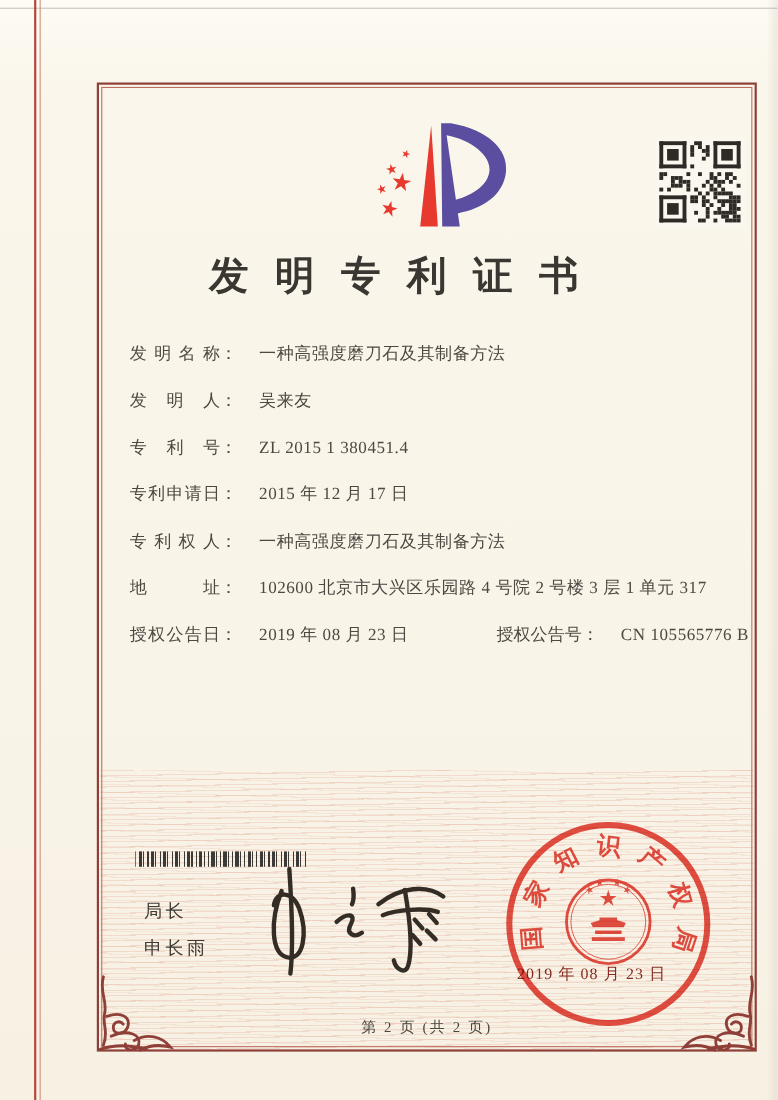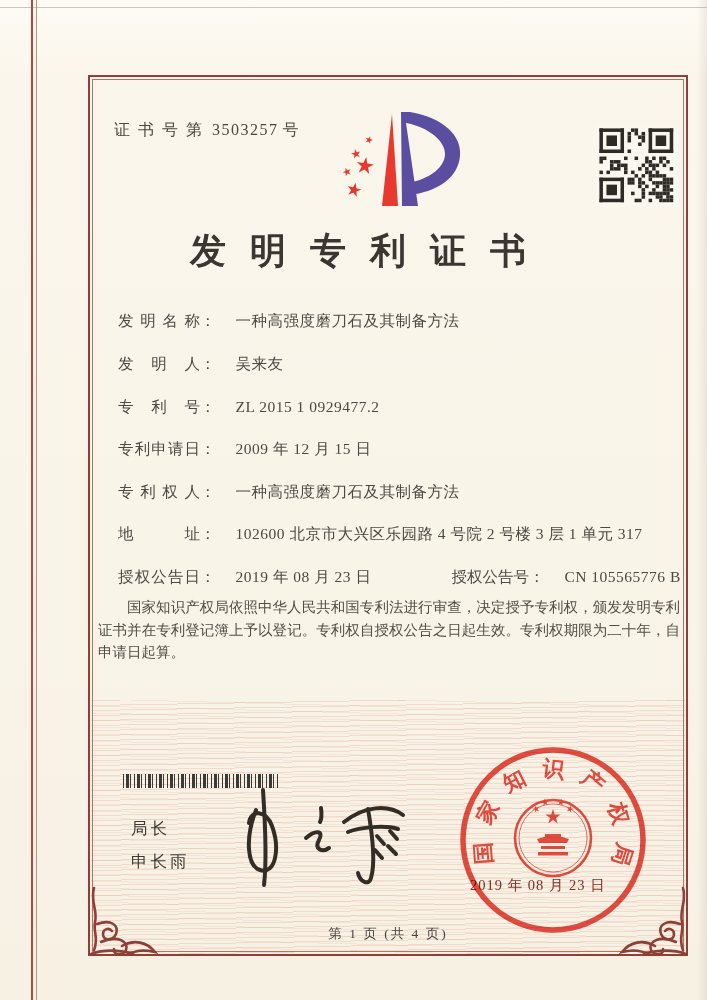--- a/index.html
+++ b/index.html
@@ -89,23 +89,20 @@
 <div class="scan">
 
   <div class="top-scan-line"></div>
   <div class="binding-line-outer"></div>
   <div class="binding-line-inner"></div>
   <div class="right-edge-shade"></div>
 
   <div class="frame"></div>
   <div class="waves"></div>
 
-  <div class="cert-no">
-    <span class="pre">证书号第</span><span class="num">3503257</span><span class="suf">号</span>
-  </div>
 
   <svg class="logo" viewBox="0 0 152 114">
     <defs>
       <path id="star5" d="M0,-1 L0.224,-0.309 L0.951,-0.309 L0.363,0.118 L0.588,0.809 L0,0.382 L-0.588,0.809 L-0.363,0.118 L-0.951,-0.309 L-0.224,-0.309 Z"></path>
     </defs>
     <path d="M54,8 L44,100 L60,100 Z" fill="#e8392e"></path>
     <path d="M63,6 L72,6 C106,12 124,30 122,50 C120,72 100,84 78,88 L75,76 C94,71 106,61 107,49 C108,35 90,21 68,17 L80,100 L64,100 Z" fill="#5b4ea0"></path>
     <use href="#star5" transform="translate(31,34) scale(4) rotate(18)" fill="#e8392e"></use>
     <use href="#star5" transform="translate(18,48) scale(5) rotate(-12)" fill="#e8392e"></use>
     <use href="#star5" transform="translate(27,60) scale(9) rotate(8)" fill="#e8392e"></use>
@@ -241,37 +238,36 @@
 
   <div class="title">发明专利证书</div>
 
   <div class="field-row" style="top:311px">
     <span class="flabel">发明名称</span><span>：</span><span class="fvalue">一种高强度磨刀石及其制备方法</span>
   </div>
   <div class="field-row" style="top:354px">
     <span class="flabel">发明人</span><span>：</span><span class="fvalue">吴来友</span>
   </div>
   <div class="field-row" style="top:397px">
-    <span class="flabel">专利号</span><span>：</span><span class="fvalue">ZL 2015 1 0929477.2</span>
+    <span class="flabel">专利号</span><span>：</span><span class="fvalue">ZL 2015 1 380451.4</span>
   </div>
   <div class="field-row" style="top:439px">
-    <span class="flabel">专利申请日</span><span>：</span><span class="fvalue">2009 年 12 月 15 日</span>
+    <span class="flabel">专利申请日</span><span>：</span><span class="fvalue">2015 年 12 月 17 日</span>
   </div>
   <div class="field-row" style="top:482px">
     <span class="flabel">专利权人</span><span>：</span><span class="fvalue">一种高强度磨刀石及其制备方法</span>
   </div>
   <div class="field-row" style="top:524px">
     <span class="flabel">地址</span><span>：</span><span class="fvalue">102600 北京市大兴区乐园路 4 号院 2 号楼 3 层 1 单元 317</span>
   </div>
   <div class="field-row" style="top:567px">
     <span class="flabel">授权公告日</span><span>：</span><span class="fvalue">2019 年 08 月 23 日</span><span class="grant-no">授权公告号</span><span>：</span><span class="fvalue">CN 105565776 B</span>
   </div>
 
   <div class="paras">
-    <p>国家知识产权局依照中华人民共和国专利法进行审查，决定授予专利权，颁发发明专利证书并在专利登记簿上予以登记。专利权自授权公告之日起生效。专利权期限为二十年，自申请日起算。</p>
   </div>
 
   <div class="barcode"></div>
 
   <div class="signer t1">局长</div>
   <div class="signer t2">申长雨</div>
 
   <svg class="signature" viewBox="0 0 184 112">
     <g fill="none" stroke="#332d26" stroke-width="4" stroke-linecap="round" stroke-linejoin="round">
       <path d="M30,32 C19,60 21,88 34,92 C50,97 54,70 46,48 C40,32 25,31 23,45"></path>
@@ -319,15 +315,15 @@
   <svg class="flourish br" viewBox="0 0 74 70">
     <g fill="none" stroke="#8e3f38" stroke-width="2.6" stroke-linecap="round">
       <path d="M5,2 C1,16 9,24 6,36 C4,46 10,52 5,64"></path>
       <path d="M8,38 C22,33 30,39 27,48 C24,55 14,55 14,48 C14,43 20,41 23,45"></path>
       <path d="M12,56 C28,49 40,55 37,64 C34,70 24,70 25,63"></path>
       <path d="M33,60 C45,53 58,56 66,66 C55,63 45,65 38,69"></path>
       <path d="M2,68 C16,63 30,64 44,68"></path>
     </g>
   </svg>
 
-  <div class="page-info">第 1 页 (共 4 页)</div>
+  <div class="page-info">第 2 页 (共 2 页)</div>
 
 </div>
 
 </body></html>

